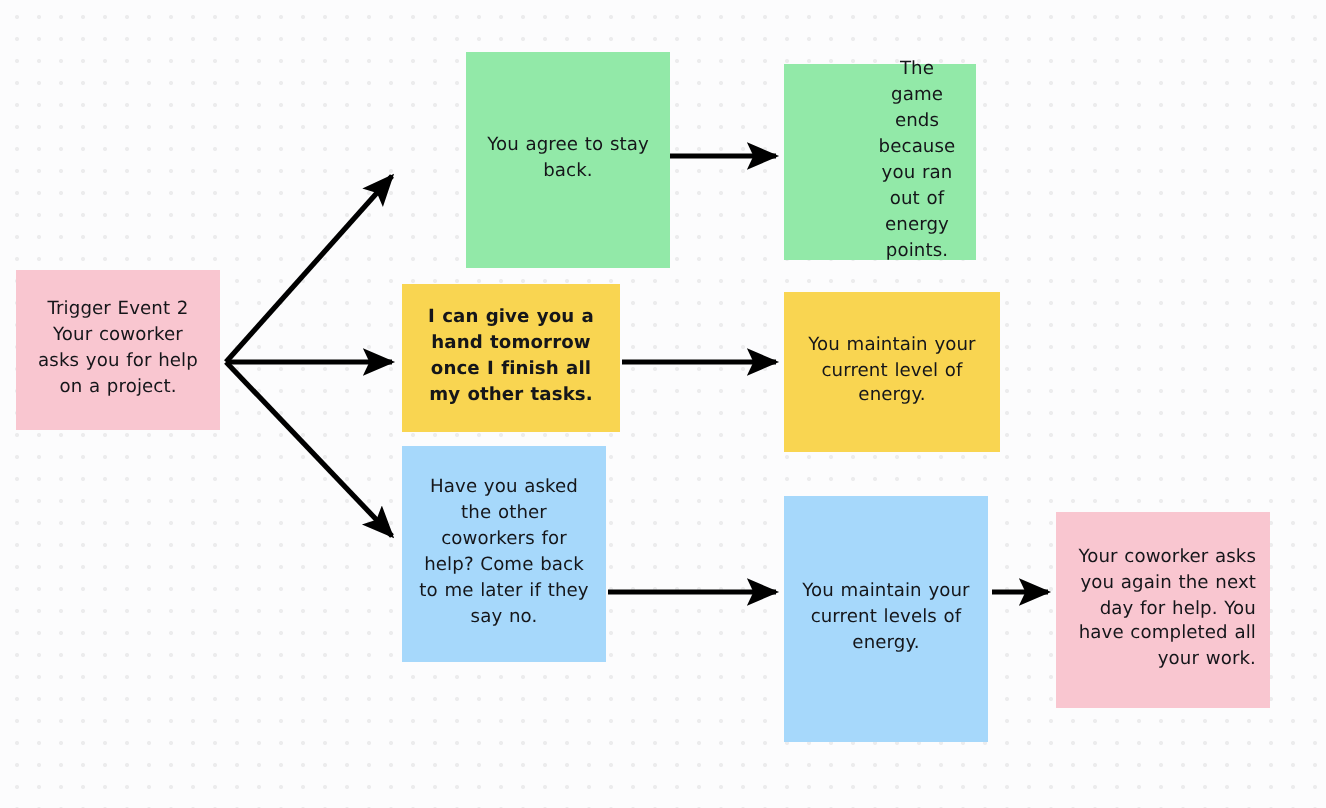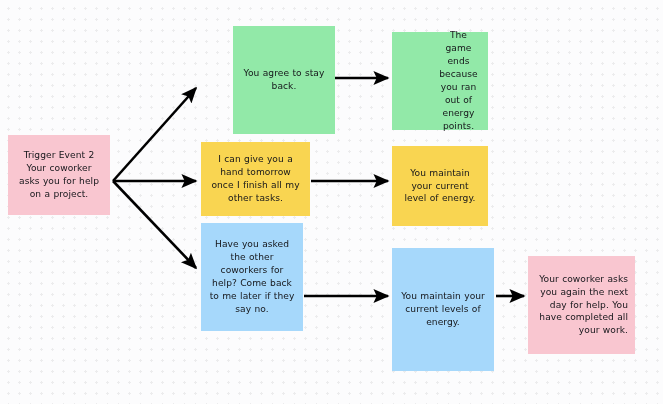--- a/index.html
+++ b/index.html
@@ -81,24 +81,24 @@
   <div id="nodes-layer">
       <div class="node" style="left: 8px; top: 135px; width: 102px; height: 80px; background-color: rgb(249, 198, 208);">
         <span class="node-text">Trigger Event 2 Your coworker asks you for help on a project.</span>
       </div>
       <div class="node" style="left: 201px; top: 26px; width: 102px; height: 108px; background-color: rgb(146, 233, 168); margin-left: 32px;">
         <span class="node-text">You agree to stay back.</span>
       </div>
       <div class="node" style="left: 392px; top: 32px; width: 96px; height: 98px; background-color: rgb(146, 233, 168); padding-left: 44px;">
         <span class="node-text">The game ends because you ran out of energy points.</span>
       </div>
-      <div class="node" style="left: 201px; top: 142px; width: 109px; height: 74px; background-color: rgb(249, 213, 81);">
+      <div class="node" style="left: 201px; top: 142px; width: 109px; height: 74px; background-color: rgb(249, 213, 81); font-weight: bold;">
         <span class="node-text">I can give you a hand tomorrow once I finish all my other tasks.</span>
       </div>
-      <div class="node" style="left: 392px; top: 146px; width: 96px; height: 80px; background-color: rgb(249, 213, 81);">
+      <div class="node" style="left: 392px; top: 146px; width: 108px; height: 80px; background-color: rgb(249, 213, 81);">
         <span class="node-text">You maintain your current level of energy.</span>
       </div>
       <div class="node" style="left: 201px; top: 223px; width: 102px; height: 108px; background-color: rgb(166, 216, 251);">
         <span class="node-text">Have you asked the other coworkers for help? Come back to me later if they say no.</span>
       </div>
       <div class="node" style="left: 392px; top: 248px; width: 102px; height: 123px; background-color: rgb(166, 216, 251);">
         <span class="node-text">You maintain your current levels of energy.</span>
       </div>
       <div class="node" style="left: 528px; top: 256px; width: 107px; height: 98px; background-color: rgb(249, 198, 208); text-align: right;">
         <span class="node-text">Your coworker asks you again the next day for help. You have completed all your work.</span>

